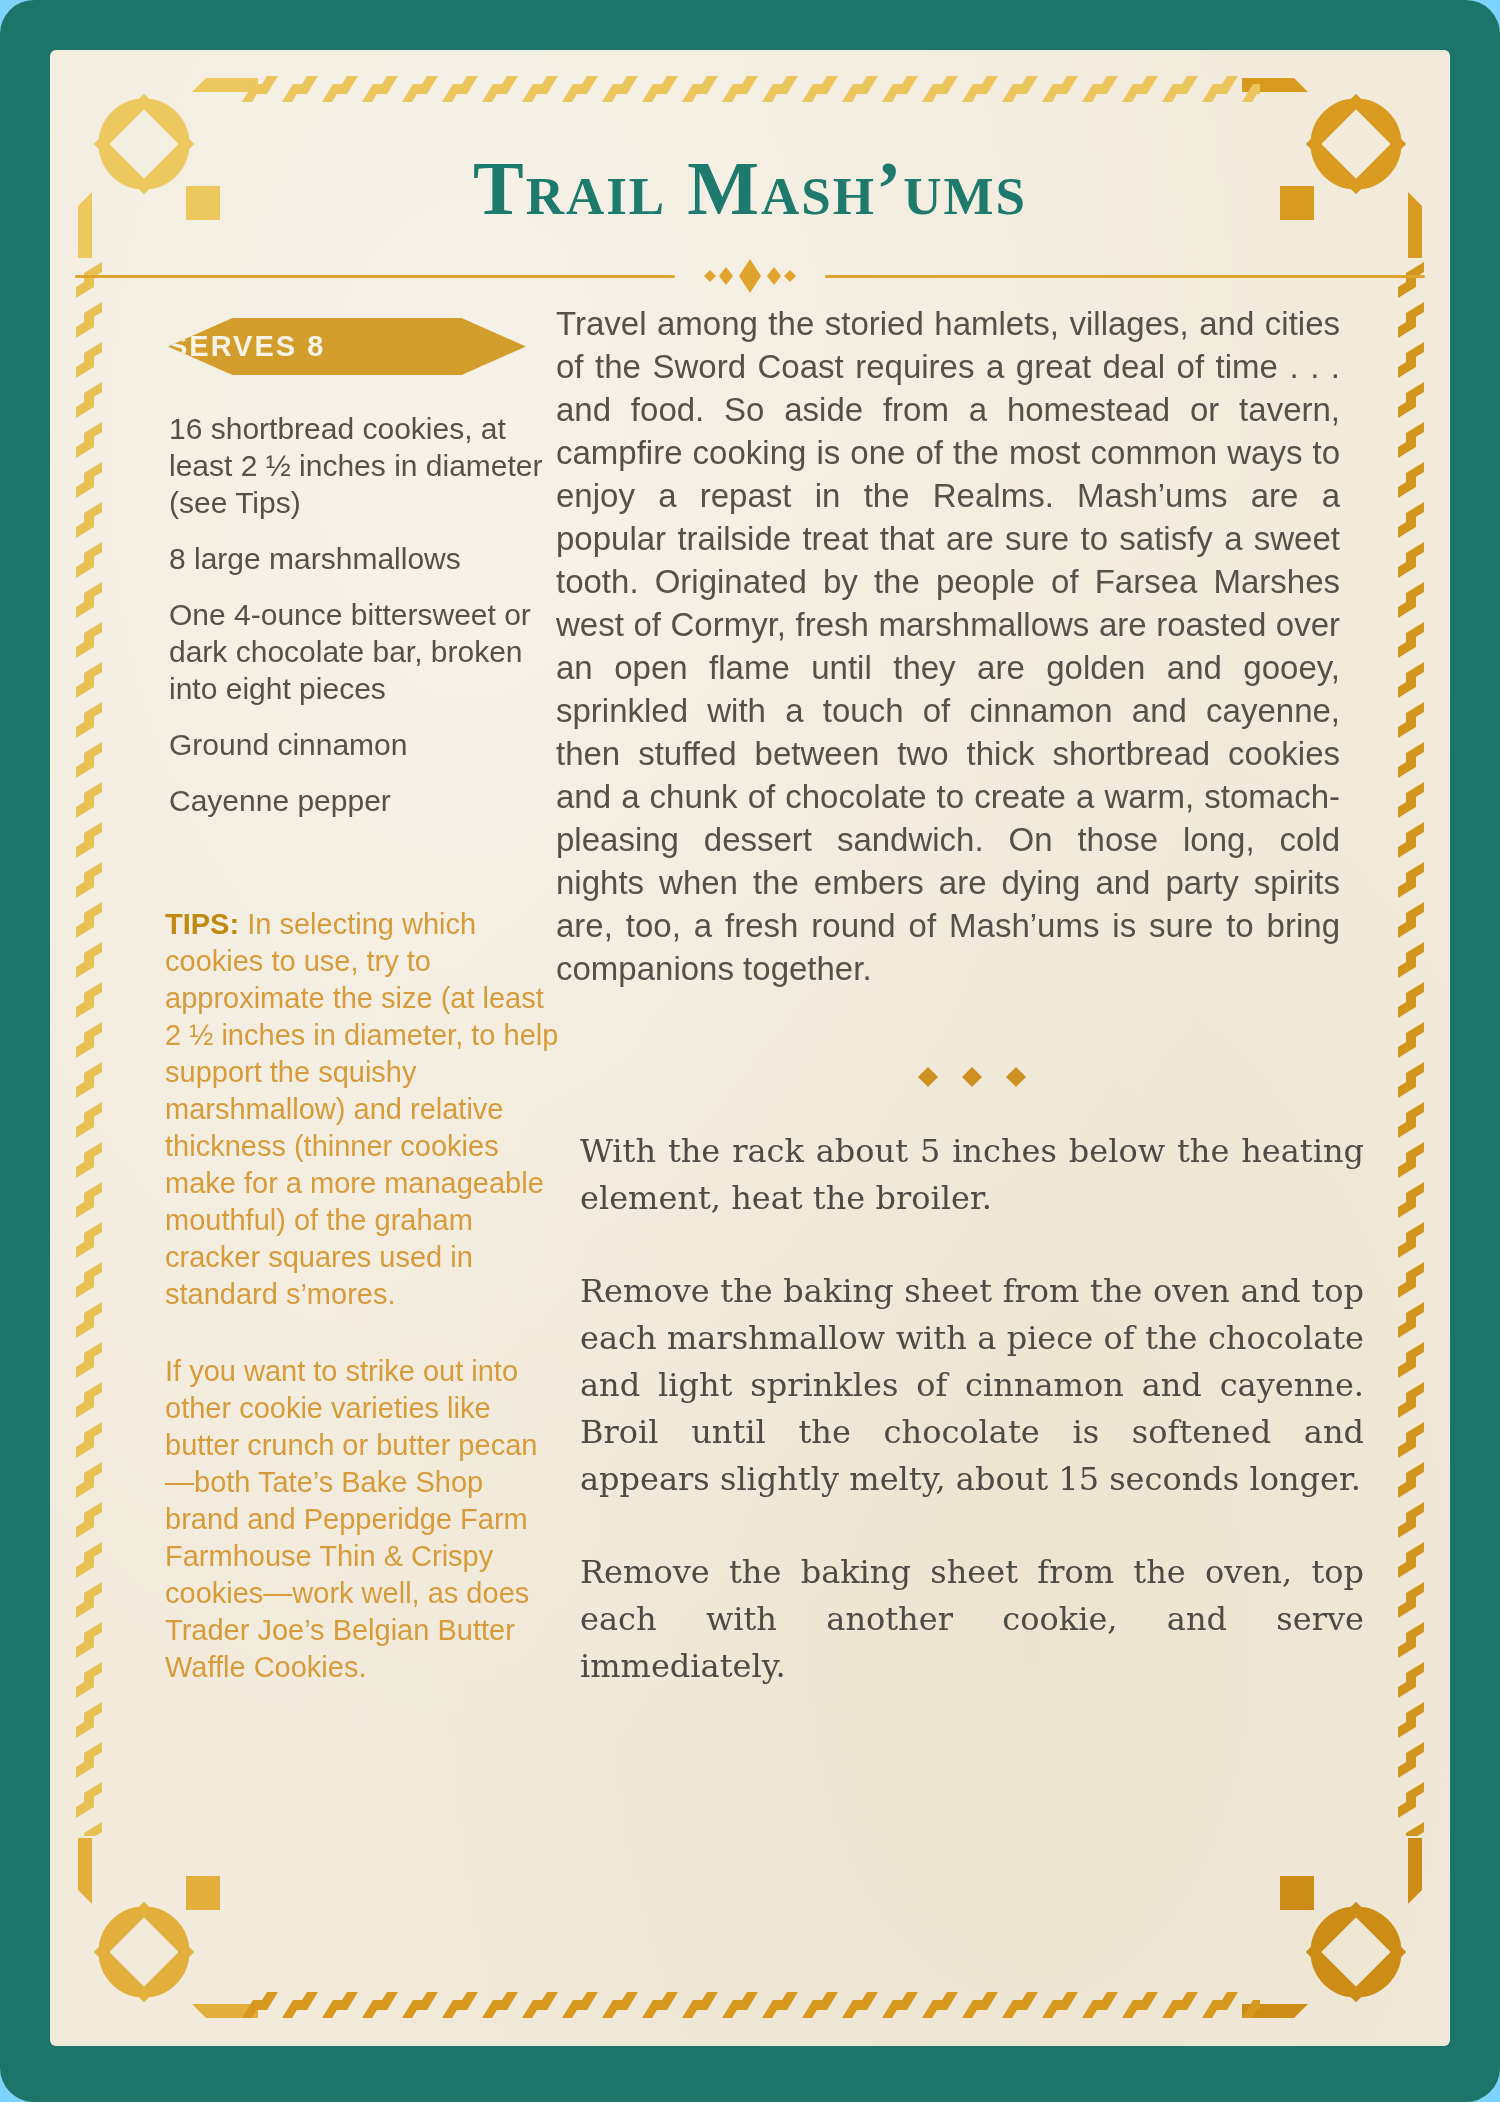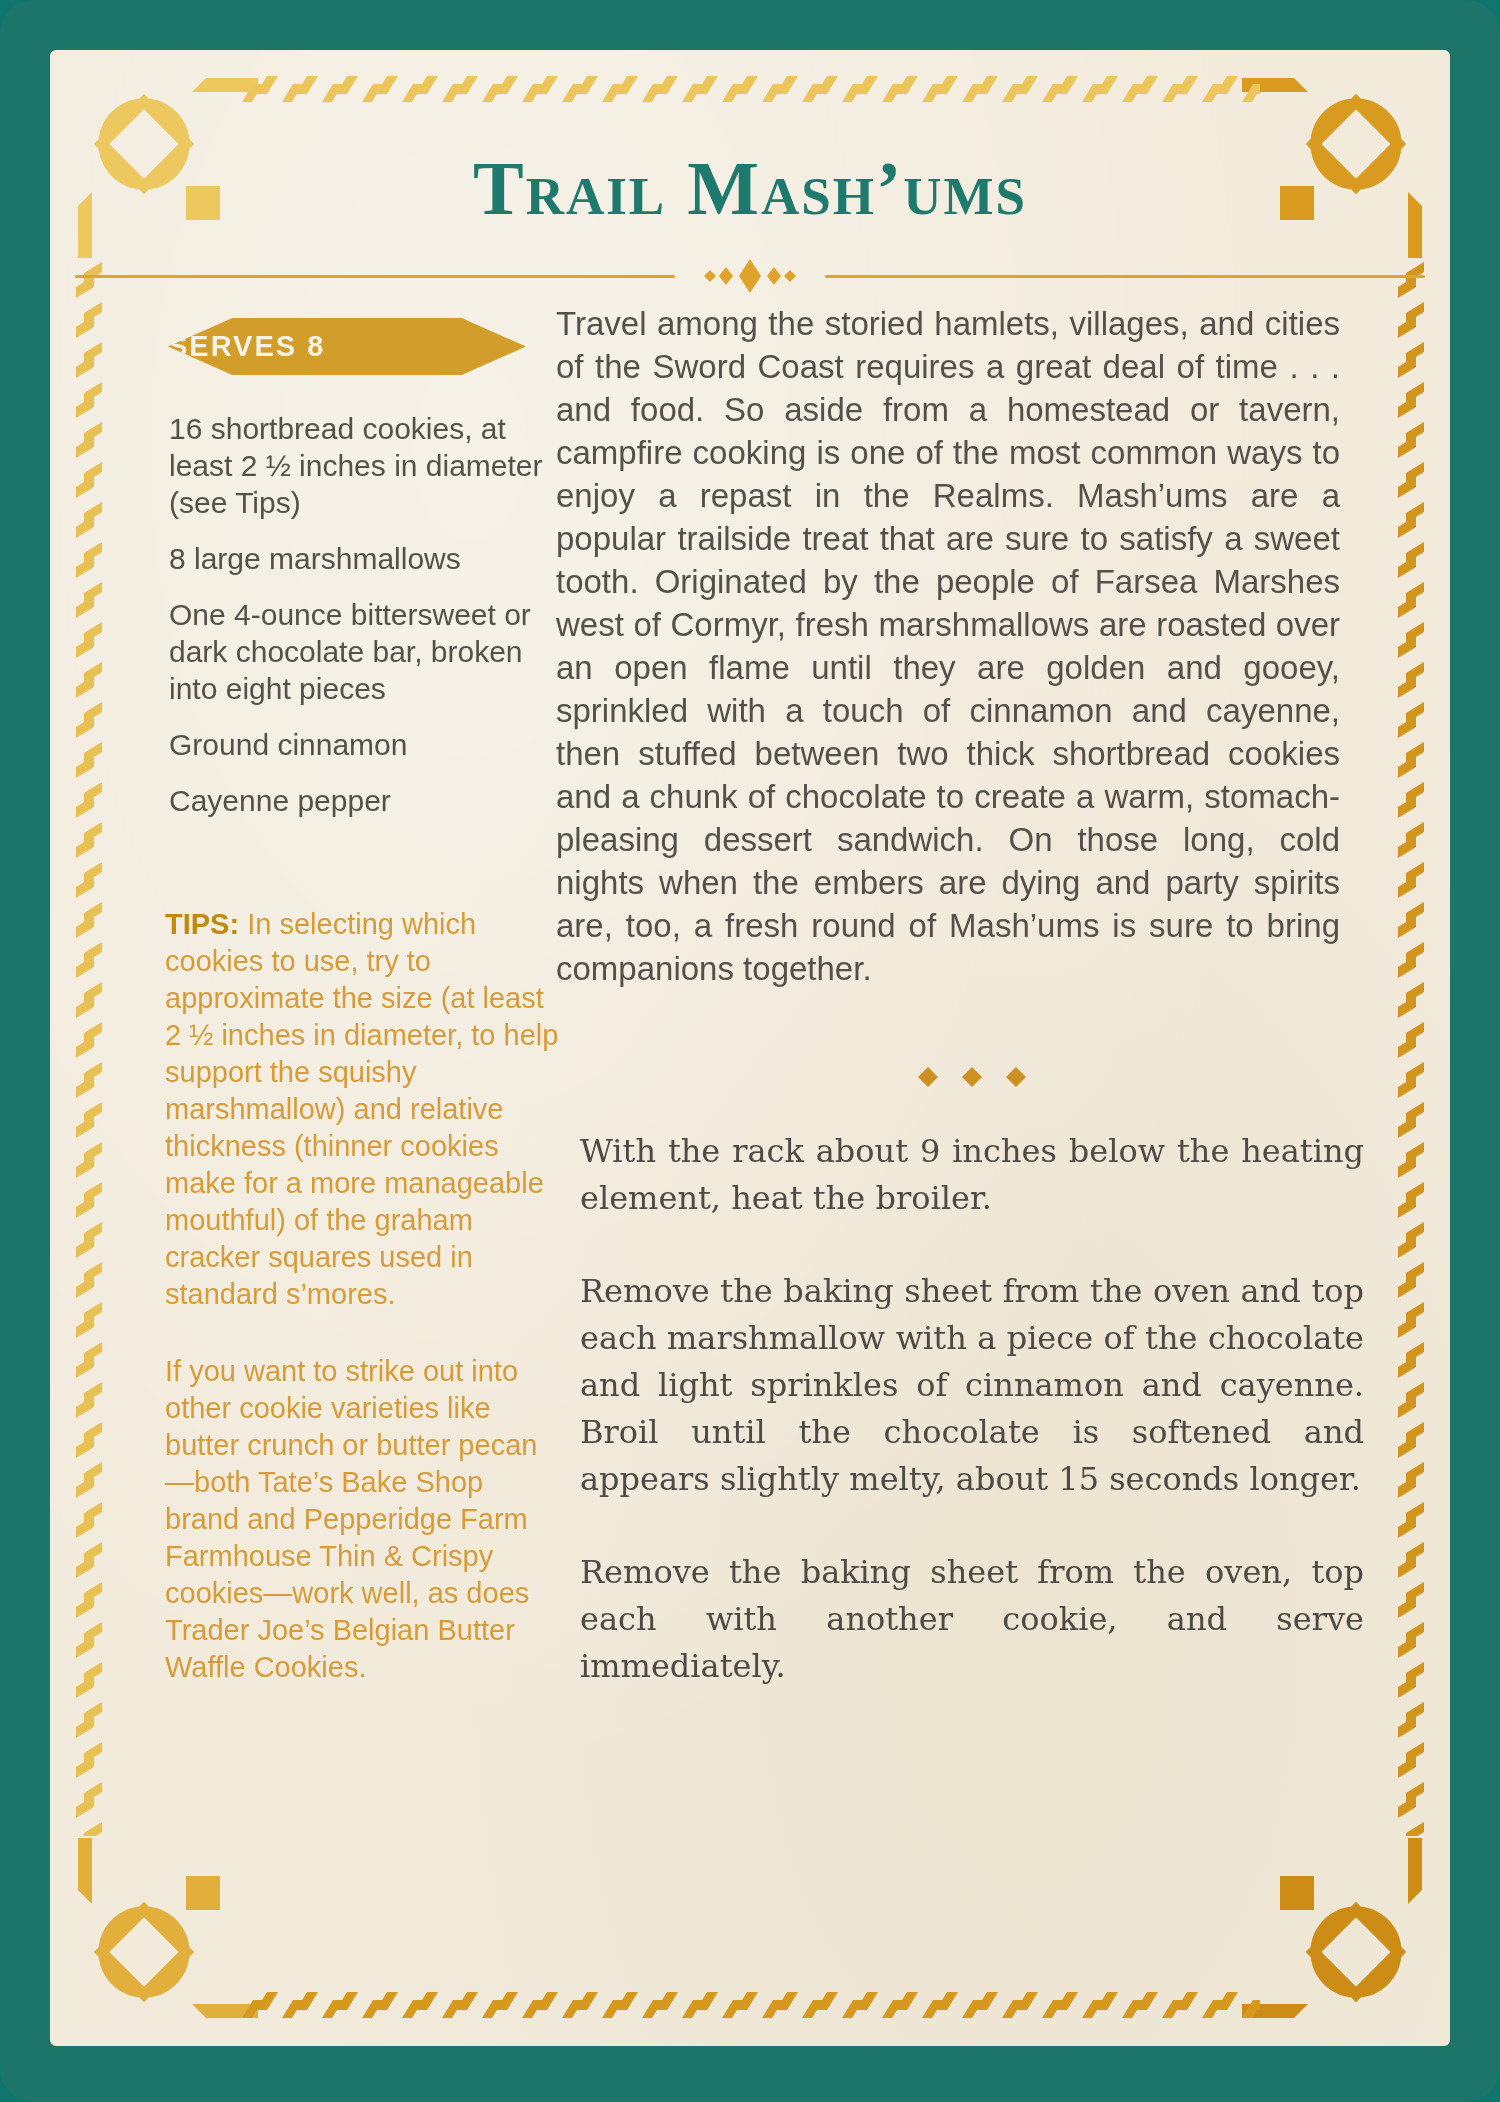--- a/index.html
+++ b/index.html
@@ -1,16 +1,16 @@
 <!DOCTYPE html>
 <html><head>
 <meta charset="utf-8">
 <style>
   html,body{margin:0;padding:0;background:#050505;}
-  .stage{position:relative;width:1500px;height:2102px;background:#0f766e;font-family:"Liberation Sans",sans-serif;}
+  .stage{position:relative;width:1500px;height:2102px;background:#7dd3fc;font-family:"Liberation Sans",sans-serif;}
   .card{position:absolute;left:0;top:0;width:1500px;height:2102px;background:#1d7569;border-radius:34px;overflow:hidden;}
   .inner{position:absolute;left:50px;top:50px;width:1400px;height:1996px;border-radius:6px;
          background:#f2ebdc;
          background-image:radial-gradient(ellipse at 30% 20%, rgba(255,255,255,.35), rgba(255,255,255,0) 60%),
                           radial-gradient(ellipse at 70% 80%, rgba(190,160,110,.10), rgba(190,160,110,0) 55%);}
   .inner > *{position:absolute;}
   
   .corner{width:200px;height:200px;}
   .c-tl{left:8px;top:8px;}   .c-tr{left:1192px;top:8px;}
   .c-bl{left:8px;top:1788px;}.c-br{left:1192px;top:1788px;}
@@ -163,20 +163,20 @@
         <svg width="110" height="22" viewBox="0 0 110 22">
           <g fill="#ce9020">
             <polygon points="11,1 21,11 11,21 1,11"></polygon>
             <polygon points="55,1 65,11 55,21 45,11"></polygon>
             <polygon points="99,1 109,11 99,21 89,11"></polygon>
           </g>
         </svg>
       </div>
 
       <div class="steps">
-        <p>With the rack about 9 inches below the heating element, heat the broiler.</p>
+        <p>With the rack about 5 inches below the heating element, heat the broiler.</p>
         <p>Remove the baking sheet from the oven and top each marshmallow with a piece of the chocolate and light sprinkles of cinnamon and cayenne. Broil until the chocolate is softened and appears slightly melty, about 15 seconds longer.</p>
         <p>Remove the baking sheet from the oven, top each with another cookie, and serve immediately.</p>
       </div>
 
     </div>
   </div>
 </div>
 
 </body></html>

